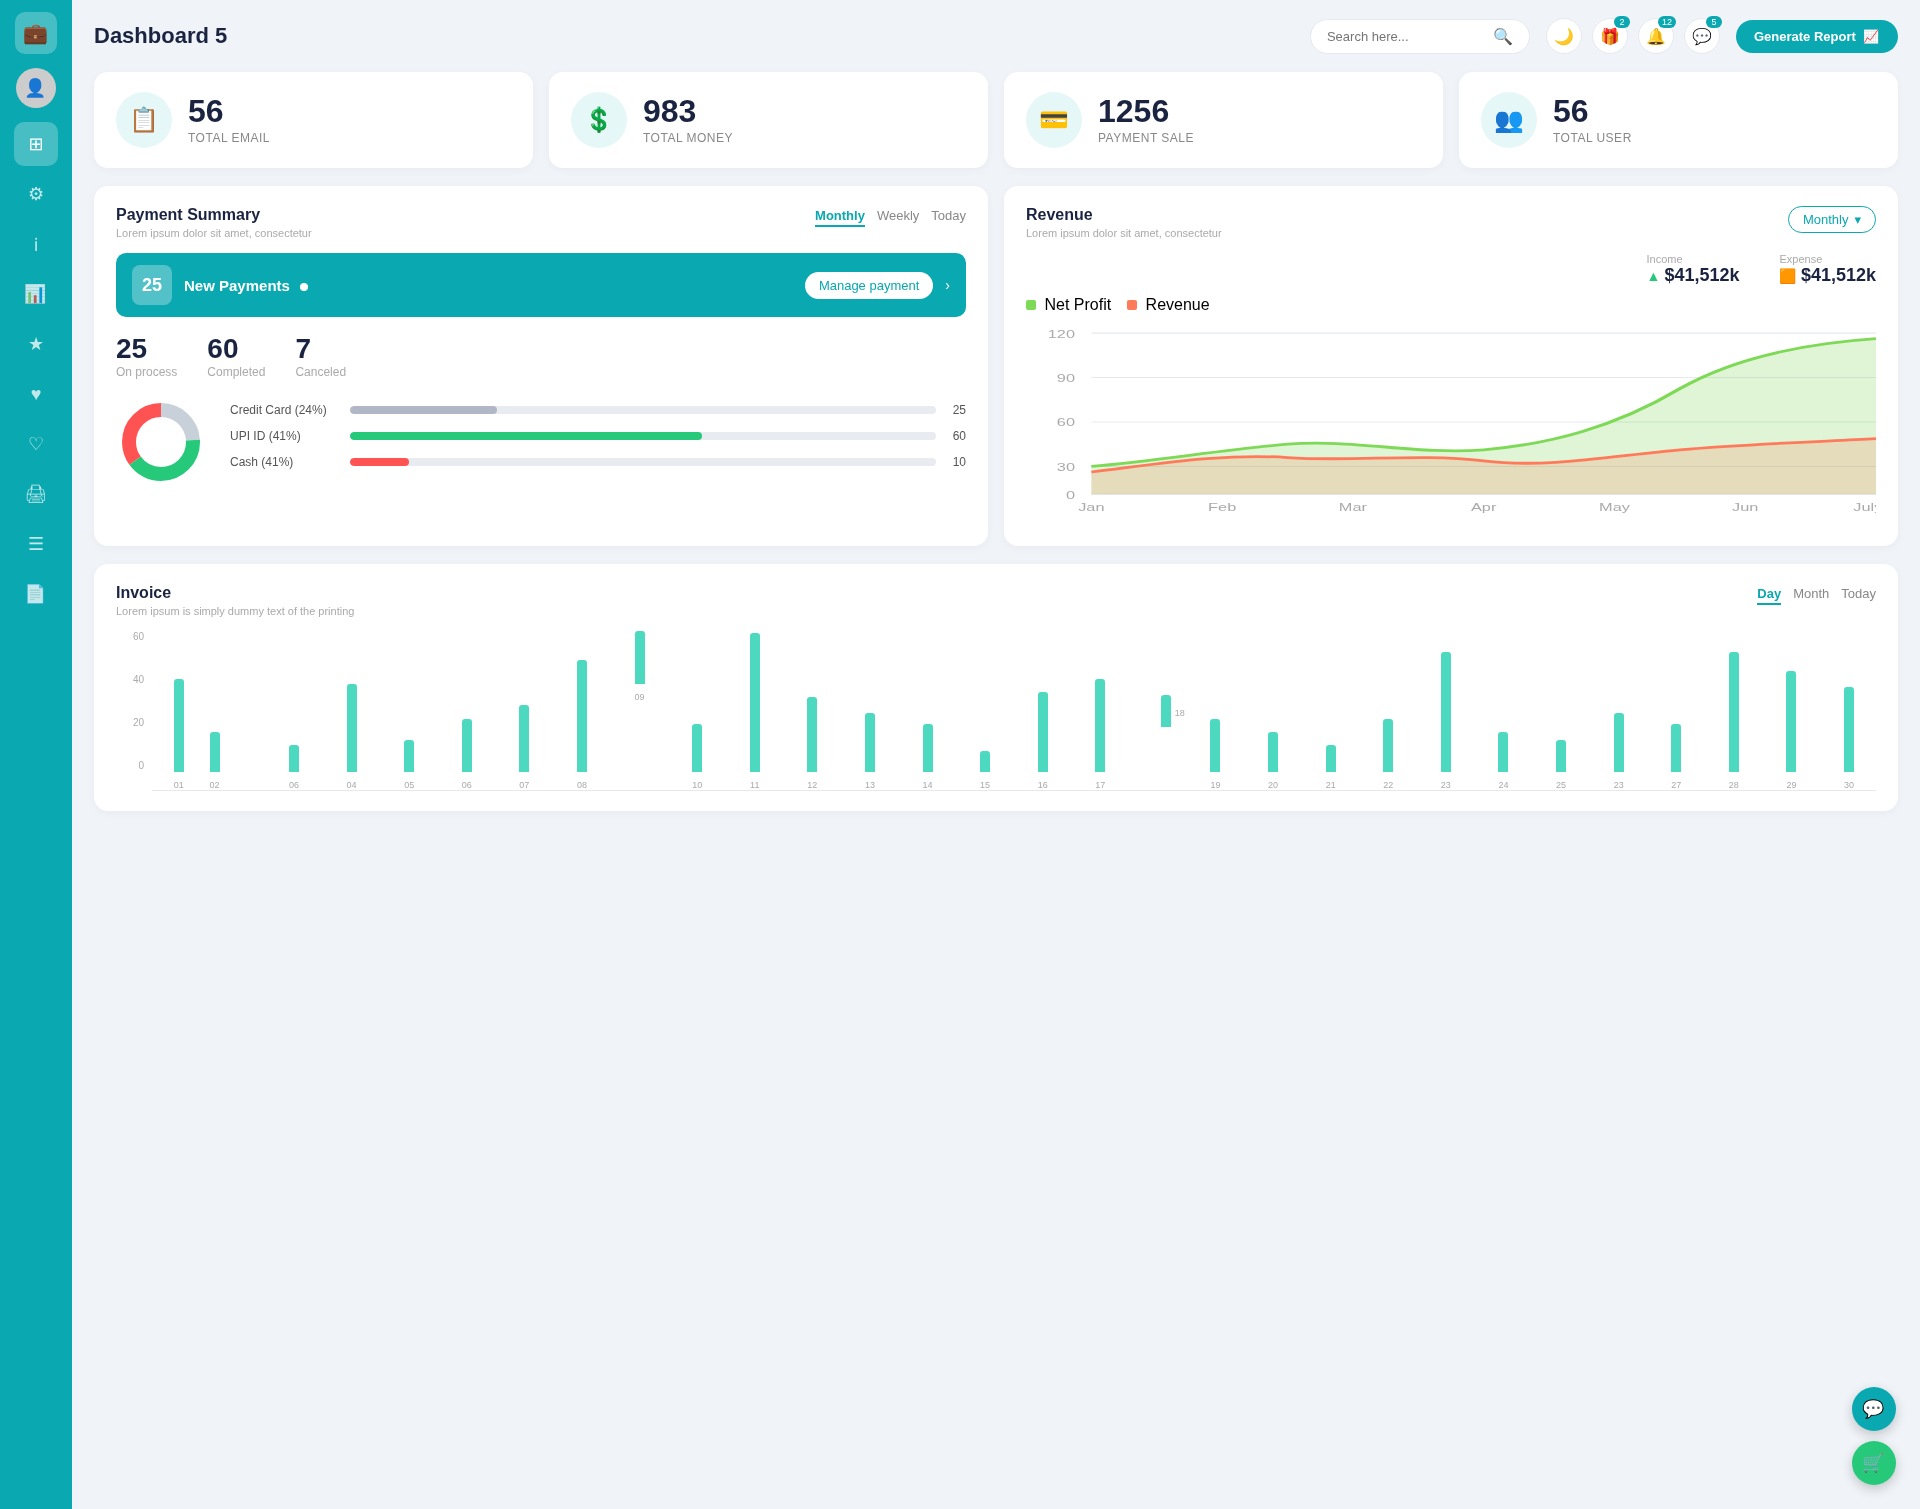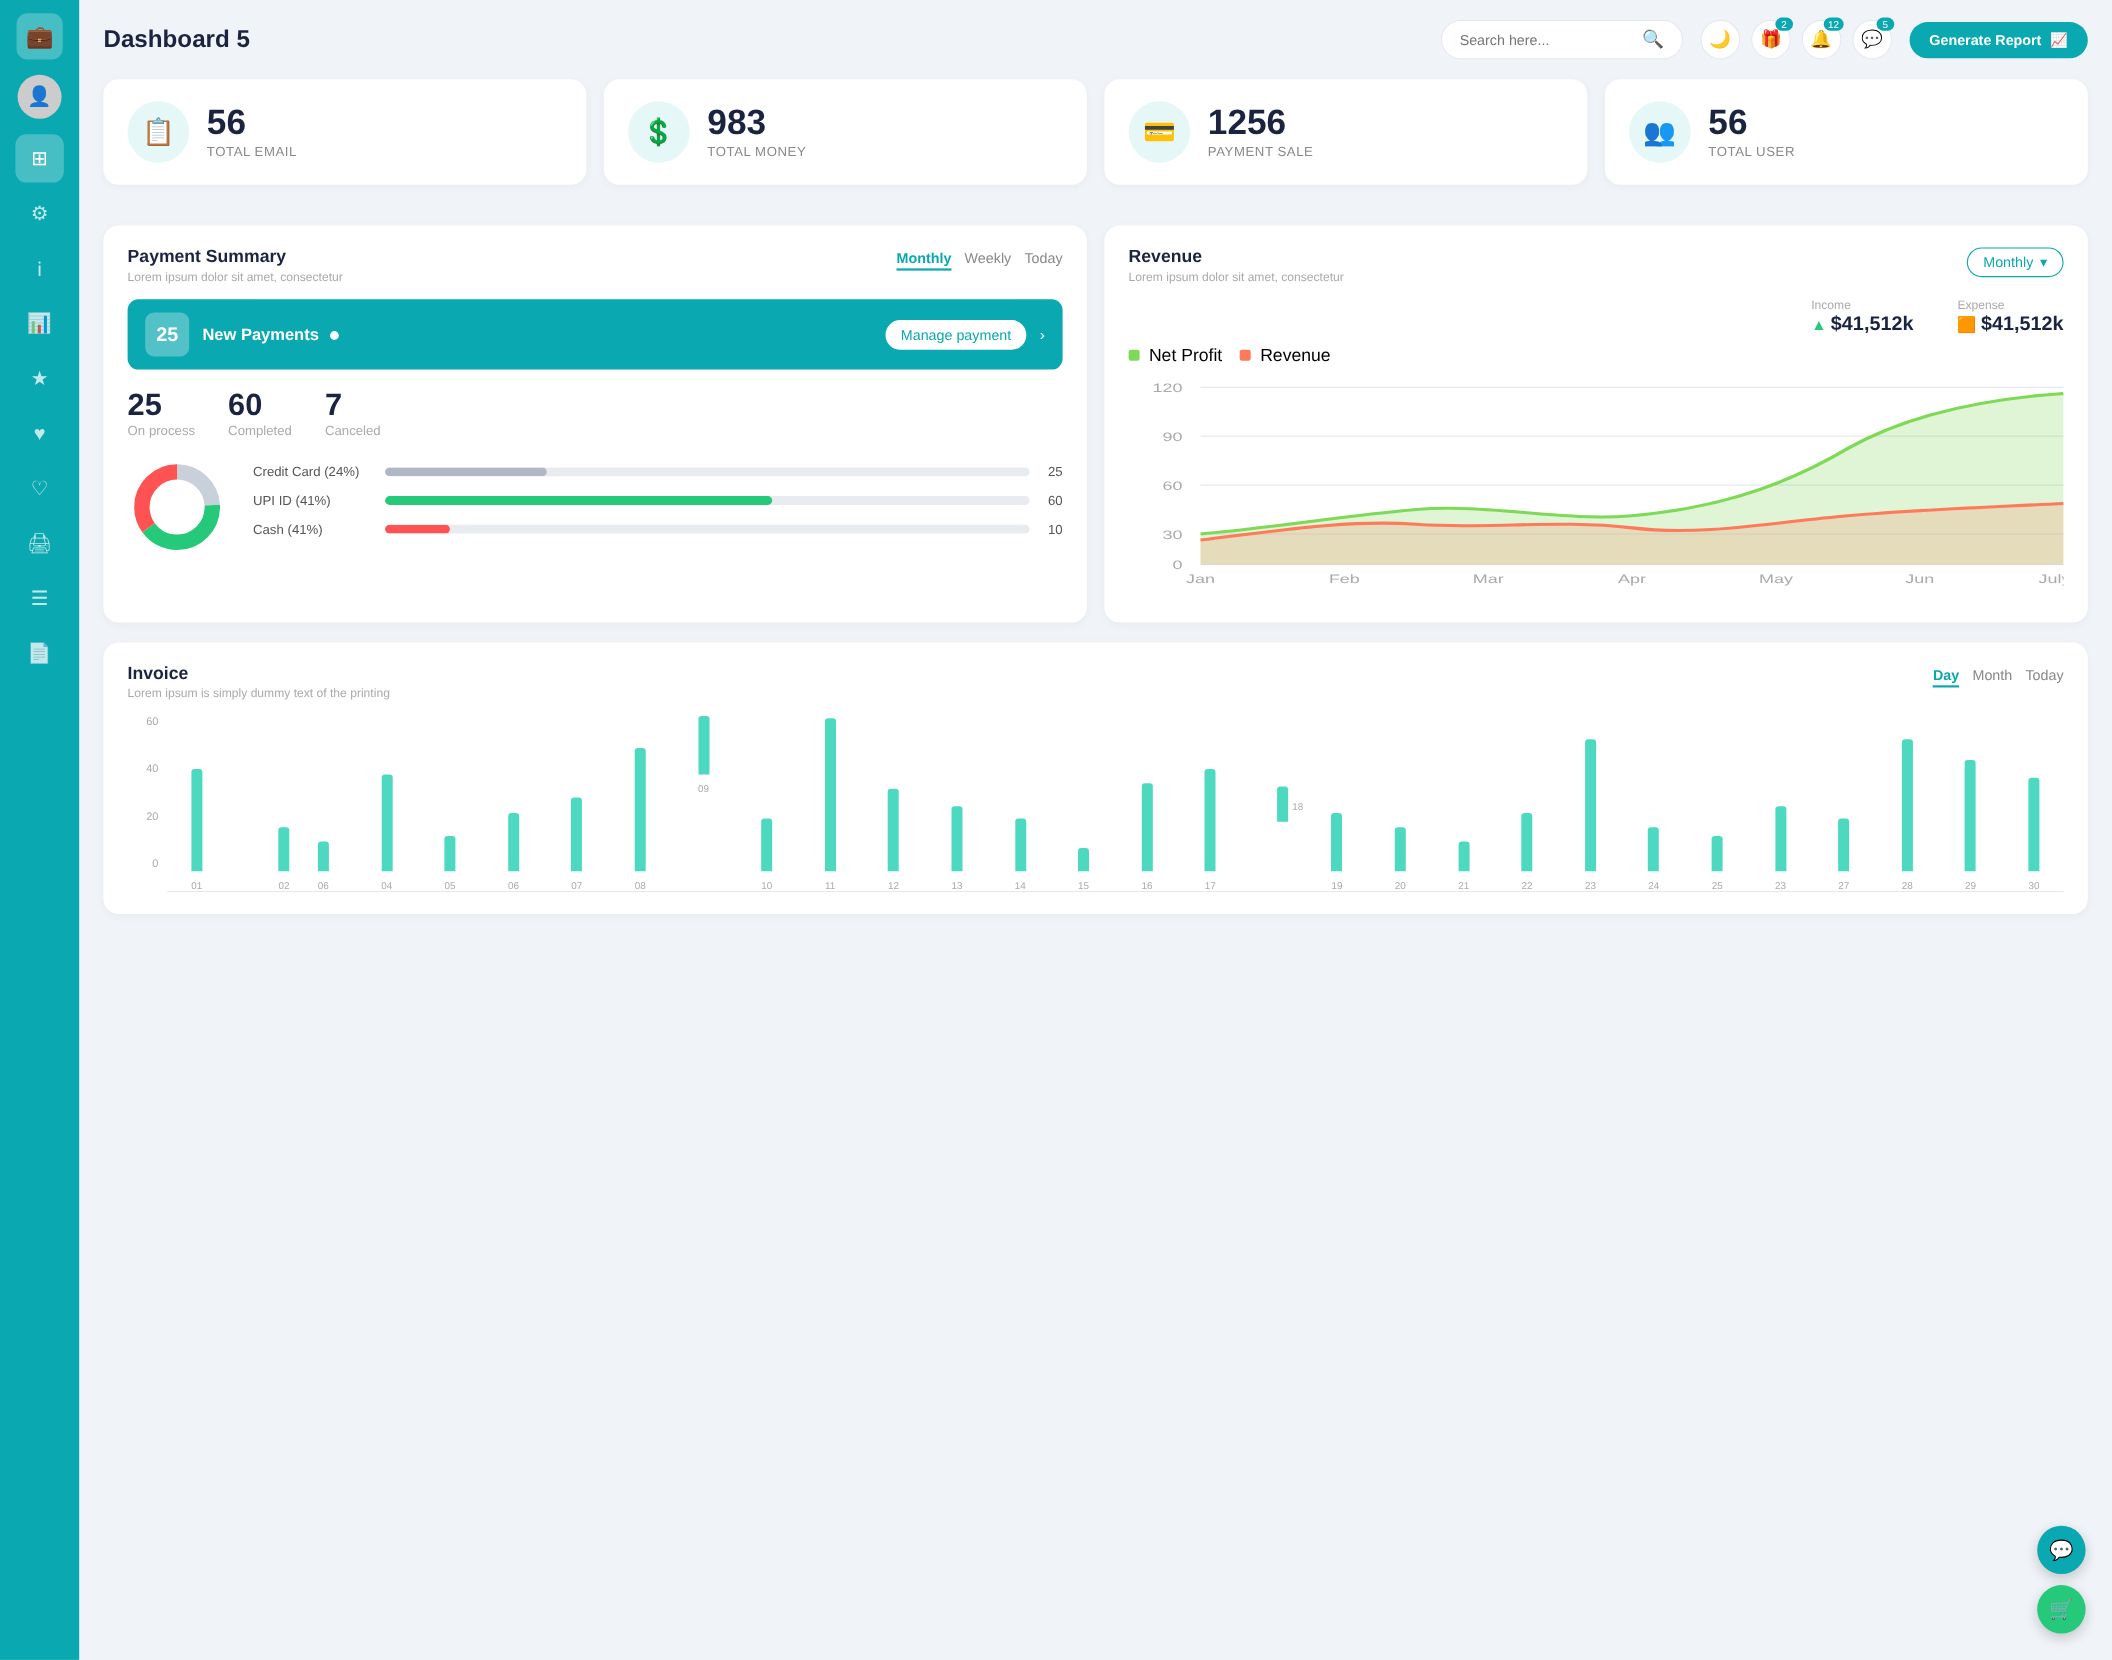--- a/index.html
+++ b/index.html
@@ -155,21 +155,20 @@
       text-transform: uppercase;
       letter-spacing: 0.5px;
     }
 
     
     .middle-row {
       display: grid;
       grid-template-columns: 1fr 1fr;
       gap: 16px;
       margin-bottom: 18px;
-      margin-top: 19px;
     }
 
     .card {
       background: white;
       border-radius: 14px;
       padding: 20px 22px;
       box-shadow: 0 2px 8px rgba(0,0,0,0.04);
     }
     .card-title {
       font-size: 16px;
@@ -596,21 +595,21 @@
         <span style="font-size:10px;color:#aaa;text-align:right;">60</span>
         <span style="font-size:10px;color:#aaa;text-align:right;">40</span>
         <span style="font-size:10px;color:#aaa;text-align:right;">20</span>
         <span style="font-size:10px;color:#aaa;text-align:right;">0</span>
       </div>
       <div style="margin-left:36px;display:flex;align-items:flex-end;height:160px;gap:4px;border-bottom:1px solid #e5e9ef;" id="bar-chart-inner">
       <div style="display: flex; flex-direction: column; align-items: center; gap: 4px; flex: 1 1 0%; justify-content: flex-end; height: 100%;">
             <div style="width: 10px; height: 93px; background: rgb(77, 217, 192); border-radius: 3px 3px 0px 0px; min-height: 2px;"></div>
             <div style="font-size: 9px; color: rgb(170, 170, 170); margin-top: 4px;">01</div>
           </div>
-          <div style="display: flex; flex-direction: column; align-items: flex-end; gap: 4px; flex: 1 1 0%; justify-content: flex-end; height: 100%;">
+          <div style="display: flex; flex-direction: column; align-items: flex-start; gap: 4px; flex: 1 1 0%; justify-content: flex-end; height: 100%;">
             <div style="width: 10px; height: 40px; background: rgb(77, 217, 192); border-radius: 3px 3px 0px 0px; min-height: 2px;"></div>
             <div style="font-size: 9px; color: rgb(170, 170, 170); margin-top: 4px;">02</div>
           </div>
           <div style="display: flex; flex-direction: column; align-items: center; gap: 4px; flex: 1 1 0%; justify-content: flex-end; height: 100%;">
             <div style="width: 10px; height: 27px; background: rgb(77, 217, 192); border-radius: 3px 3px 0px 0px; min-height: 2px;"></div>
             <div style="font-size: 9px; color: rgb(170, 170, 170); margin-top: 4px;">06</div>
           </div>
           <div style="display: flex; flex-direction: column; align-items: center; gap: 4px; flex: 1 1 0%; justify-content: flex-end; height: 100%;">
             <div style="width: 10px; height: 88px; background: rgb(77, 217, 192); border-radius: 3px 3px 0px 0px; min-height: 2px;"></div>
             <div style="font-size: 9px; color: rgb(170, 170, 170); margin-top: 4px;">04</div>

